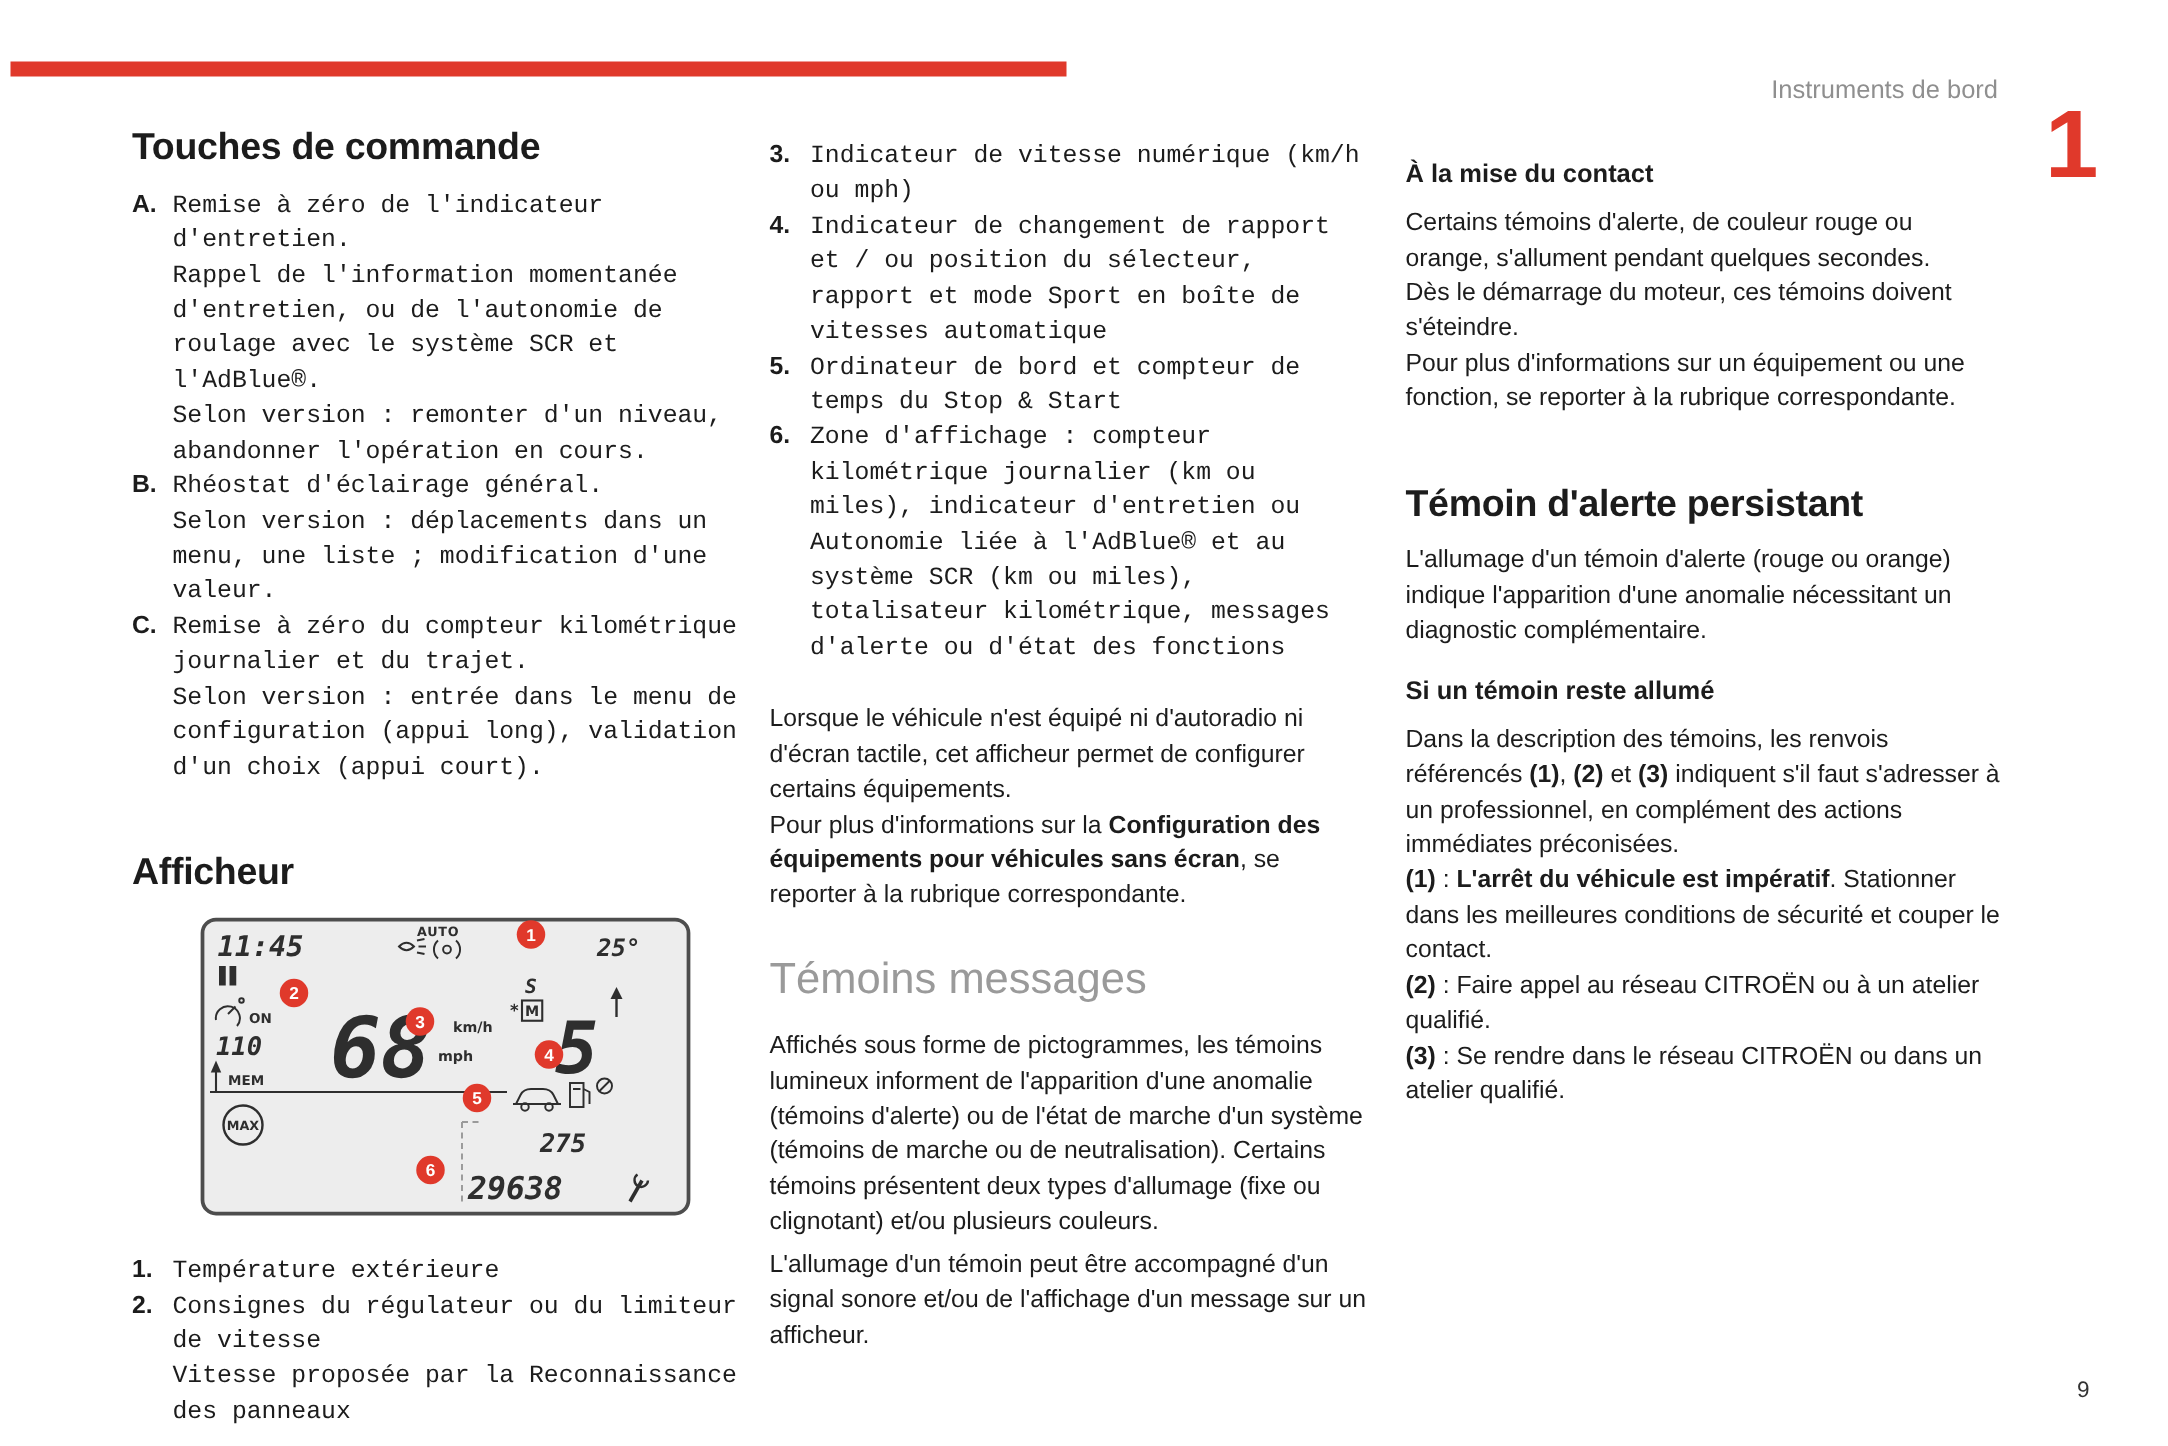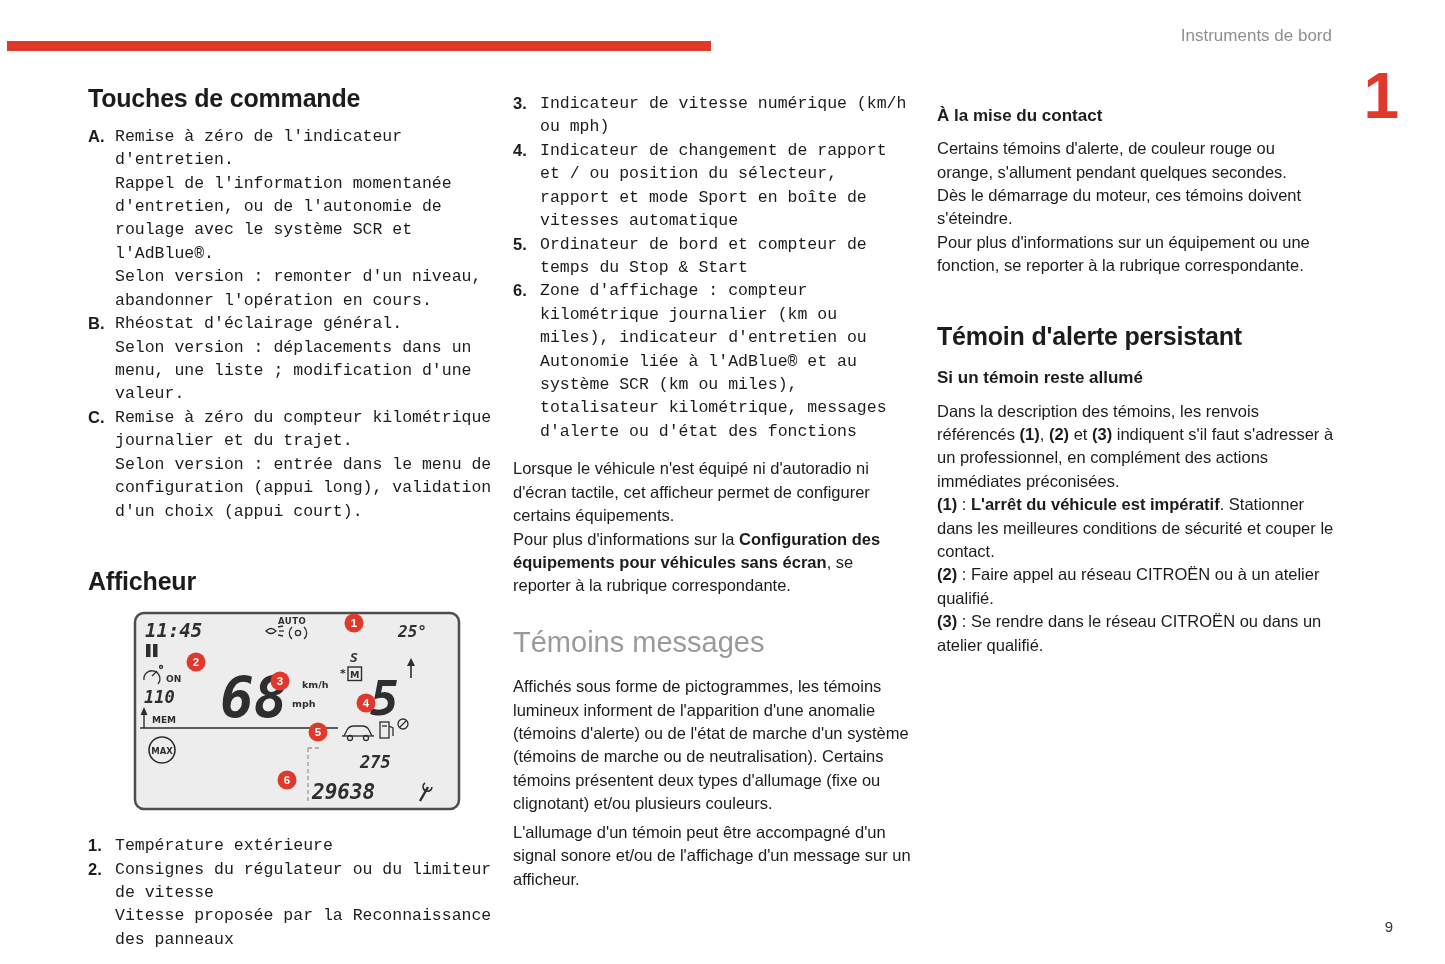--- a/index.html
+++ b/index.html
@@ -18,21 +18,21 @@
     color:var(--ink);
     font-size:16.5px;
     line-height:1.42;
   }
   .top-red-bar{
     position:absolute; left:7px; top:41px;
     width:704px; height:10px;
     background:var(--accent);
   }
   .header-title{
-    position:absolute; top:24px; right:113px;
+    position:absolute; top:48px; right:113px;
     font-size:17px; color:var(--header-text);
   }
   .chapter-num{
     position:absolute; top:64px; right:46px;
     font-size:64px; font-weight:bold; line-height:1;
     color:var(--accent);
   }
   .page-number{
     position:absolute; top:916px; right:52px;
     font-size:15px; color:#333;
@@ -249,36 +249,37 @@
     <div class="li">
       <span class="lbl">5.</span>
       <span class="txt pre">Ordinateur de bord et compteur de temps du Stop &amp; Start</span>
     </div>
     <div class="li">
       <span class="lbl">6.</span>
       <span class="txt pre">Zone d'affichage : compteur kilométrique journalier (km ou miles), indicateur d'entretien ou Autonomie liée à l'AdBlue® et au système SCR (km ou miles), totalisateur kilométrique, messages d'alerte ou d'état des fonctions</span>
     </div>
   </div>
 
-  <p class="para pre" style="margin-top:14px;"><span>Lorsque le véhicule n'est équipé ni d'autoradio ni d'écran tactile, cet afficheur permet de configurer certains équipements.
+  <p class="para pre" style="margin-top:25px;"><span>Lorsque le véhicule n'est équipé ni d'autoradio ni d'écran tactile, cet afficheur permet de configurer certains équipements.
 Pour plus d'informations sur la </span><span class="b">Configuration des équipements pour véhicules sans écran</span><span>, se reporter à la rubrique correspondante.</span></p>
 
   <h2 class="sec-gray">Témoins messages</h2>
   <p class="para">Affichés sous forme de pictogrammes, les témoins lumineux informent de l'apparition d'une anomalie (témoins d'alerte) ou de l'état de marche d'un système (témoins de marche ou de neutralisation). Certains témoins présentent deux types d'allumage (fixe ou clignotant) et/ou plusieurs couleurs.</p>
 
   <p class="para">L'allumage d'un témoin peut être accompagné d'un signal sonore et/ou de l'affichage d'un message sur un afficheur.</p>
 </div>
 
 <div class="col col3">
 
   <h3 class="sub">À la mise du contact</h3>
   <p class="para pre">Certains témoins d'alerte, de couleur rouge ou orange, s'allument pendant quelques secondes.
 Dès le démarrage du moteur, ces témoins doivent s'éteindre.
 Pour plus d'informations sur un équipement ou une fonction, se reporter à la rubrique correspondante.</p>
 
   <h1 class="sec space-above">Témoin d'alerte persistant</h1>
+  <p class="para">L'allumage d'un témoin d'alerte (rouge ou orange) indique l'apparition d'une anomalie nécessitant un diagnostic complémentaire.</p>
 
   <h3 class="sub">Si un témoin reste allumé</h3>
   <p class="para pre"><span>Dans la description des témoins, les renvois référencés </span><span class="b">(1)</span><span>, </span><span class="b">(2)</span><span> et </span><span class="b">(3)</span><span> indiquent s'il faut s'adresser à un professionnel, en complément des actions immédiates préconisées.
 </span><span class="b">(1)</span><span> : </span><span class="b">L'arrêt du véhicule est impératif</span><span>. Stationner dans les meilleures conditions de sécurité et couper le contact.
 </span><span class="b">(2)</span><span> : Faire appel au réseau CITROËN ou à un atelier qualifié.
 </span><span class="b">(3)</span><span> : Se rendre dans le réseau CITROËN ou dans un atelier qualifié.</span></p>
 </div>
 
 </body></html>

